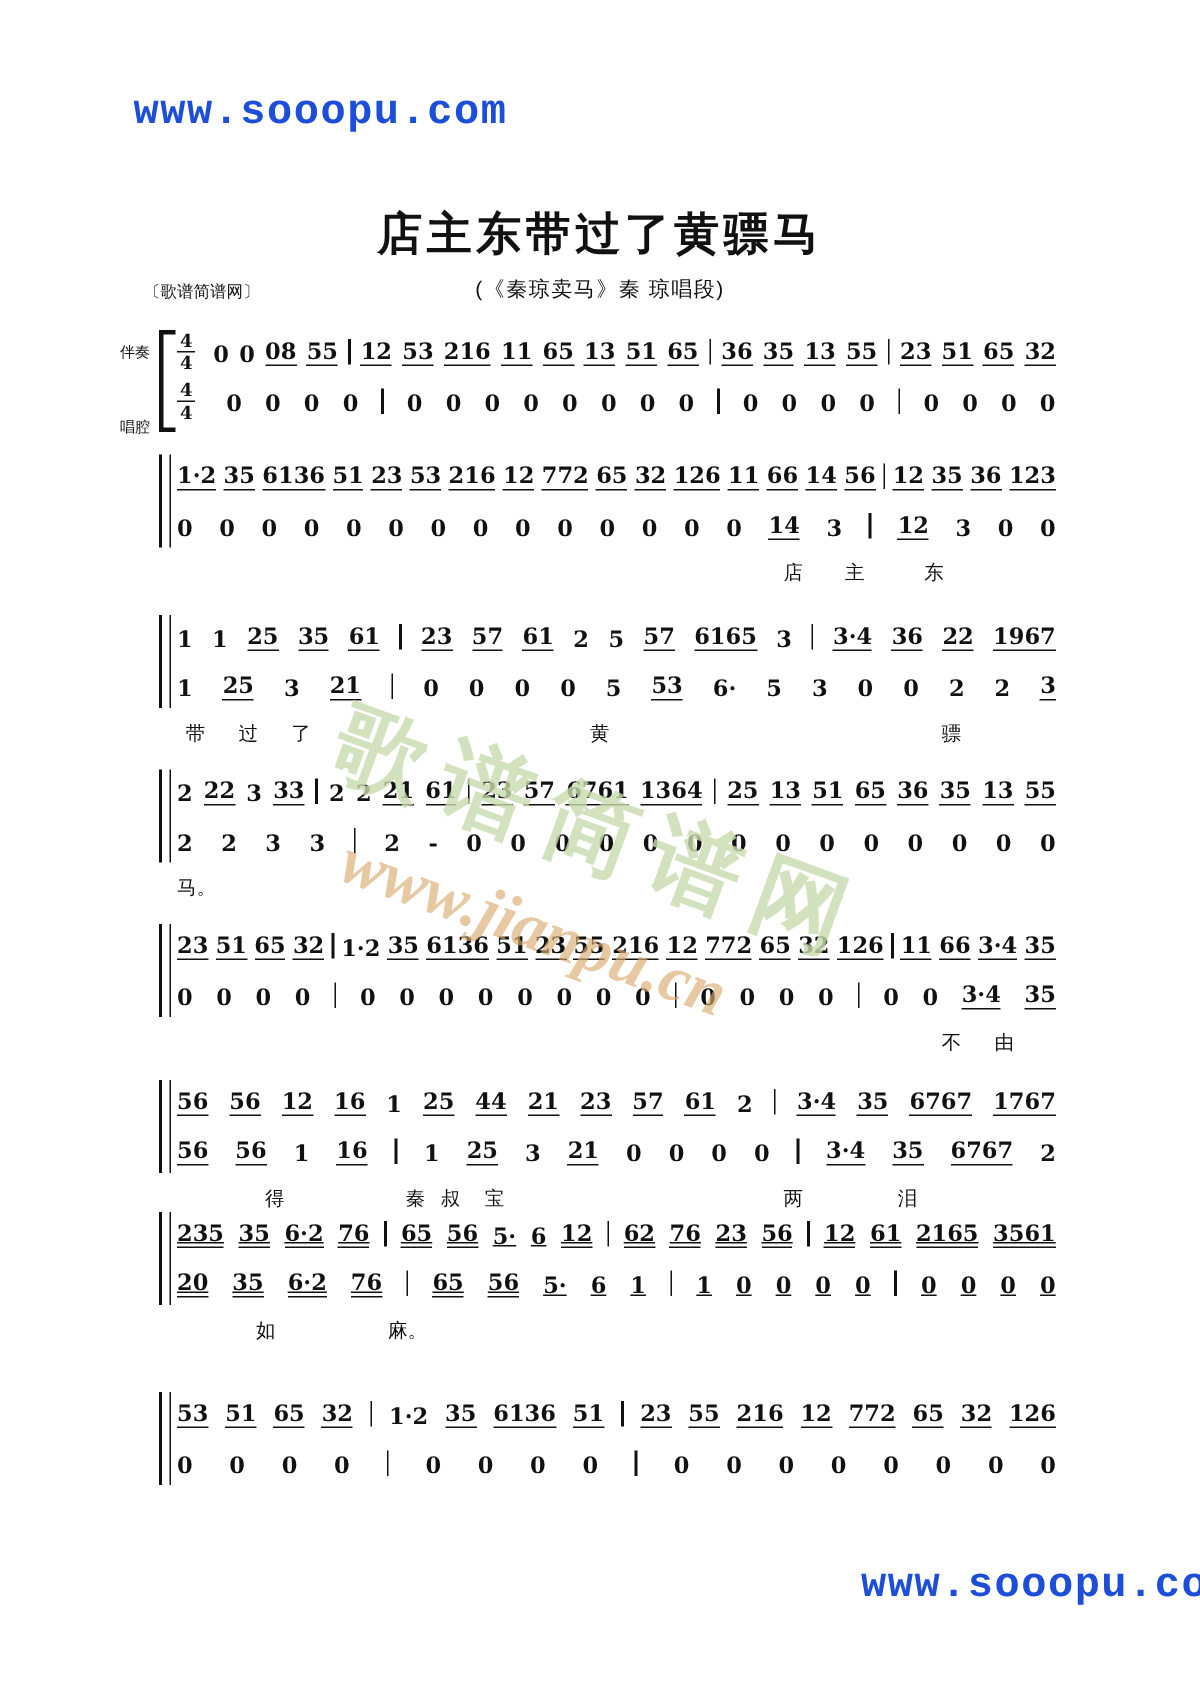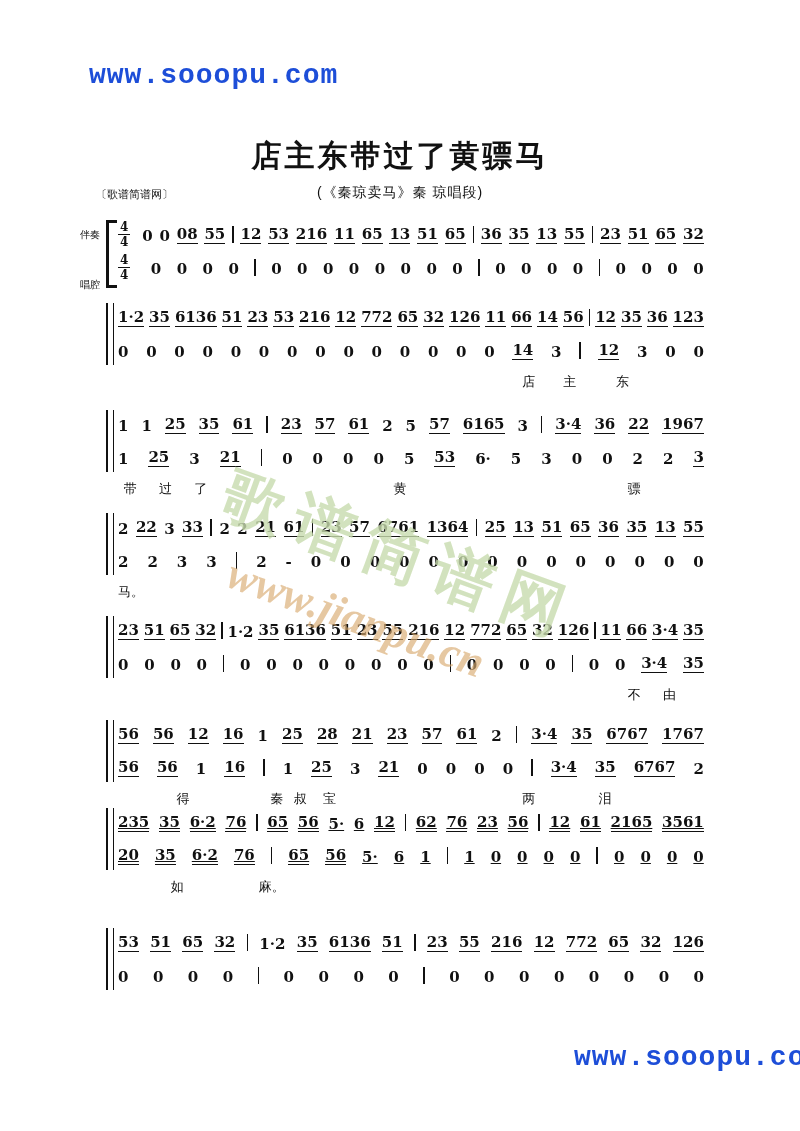--- a/index.html
+++ b/index.html
@@ -346,21 +346,21 @@
       </div>
       <div class="system sys5">
         <div class="bracket"></div>
         <div class="row">
           <span class="tok u">56</span>
           <span class="tok u">56</span>
           <span class="tok u">12</span>
           <span class="tok u">16</span>
           <span class="tok">1</span>
           <span class="tok u">25</span>
-          <span class="tok u">28</span>
+          <span class="tok u">44</span>
           <span class="tok u">21</span>
           <span class="tok u">23</span>
           <span class="tok u">57</span>
           <span class="tok u">61</span>
           <span class="tok">2</span>
           <span class="bar"></span>
           <span class="tok u">3·4</span>
           <span class="tok u">35</span>
           <span class="tok u">6767</span>
           <span class="tok u">1767</span>

